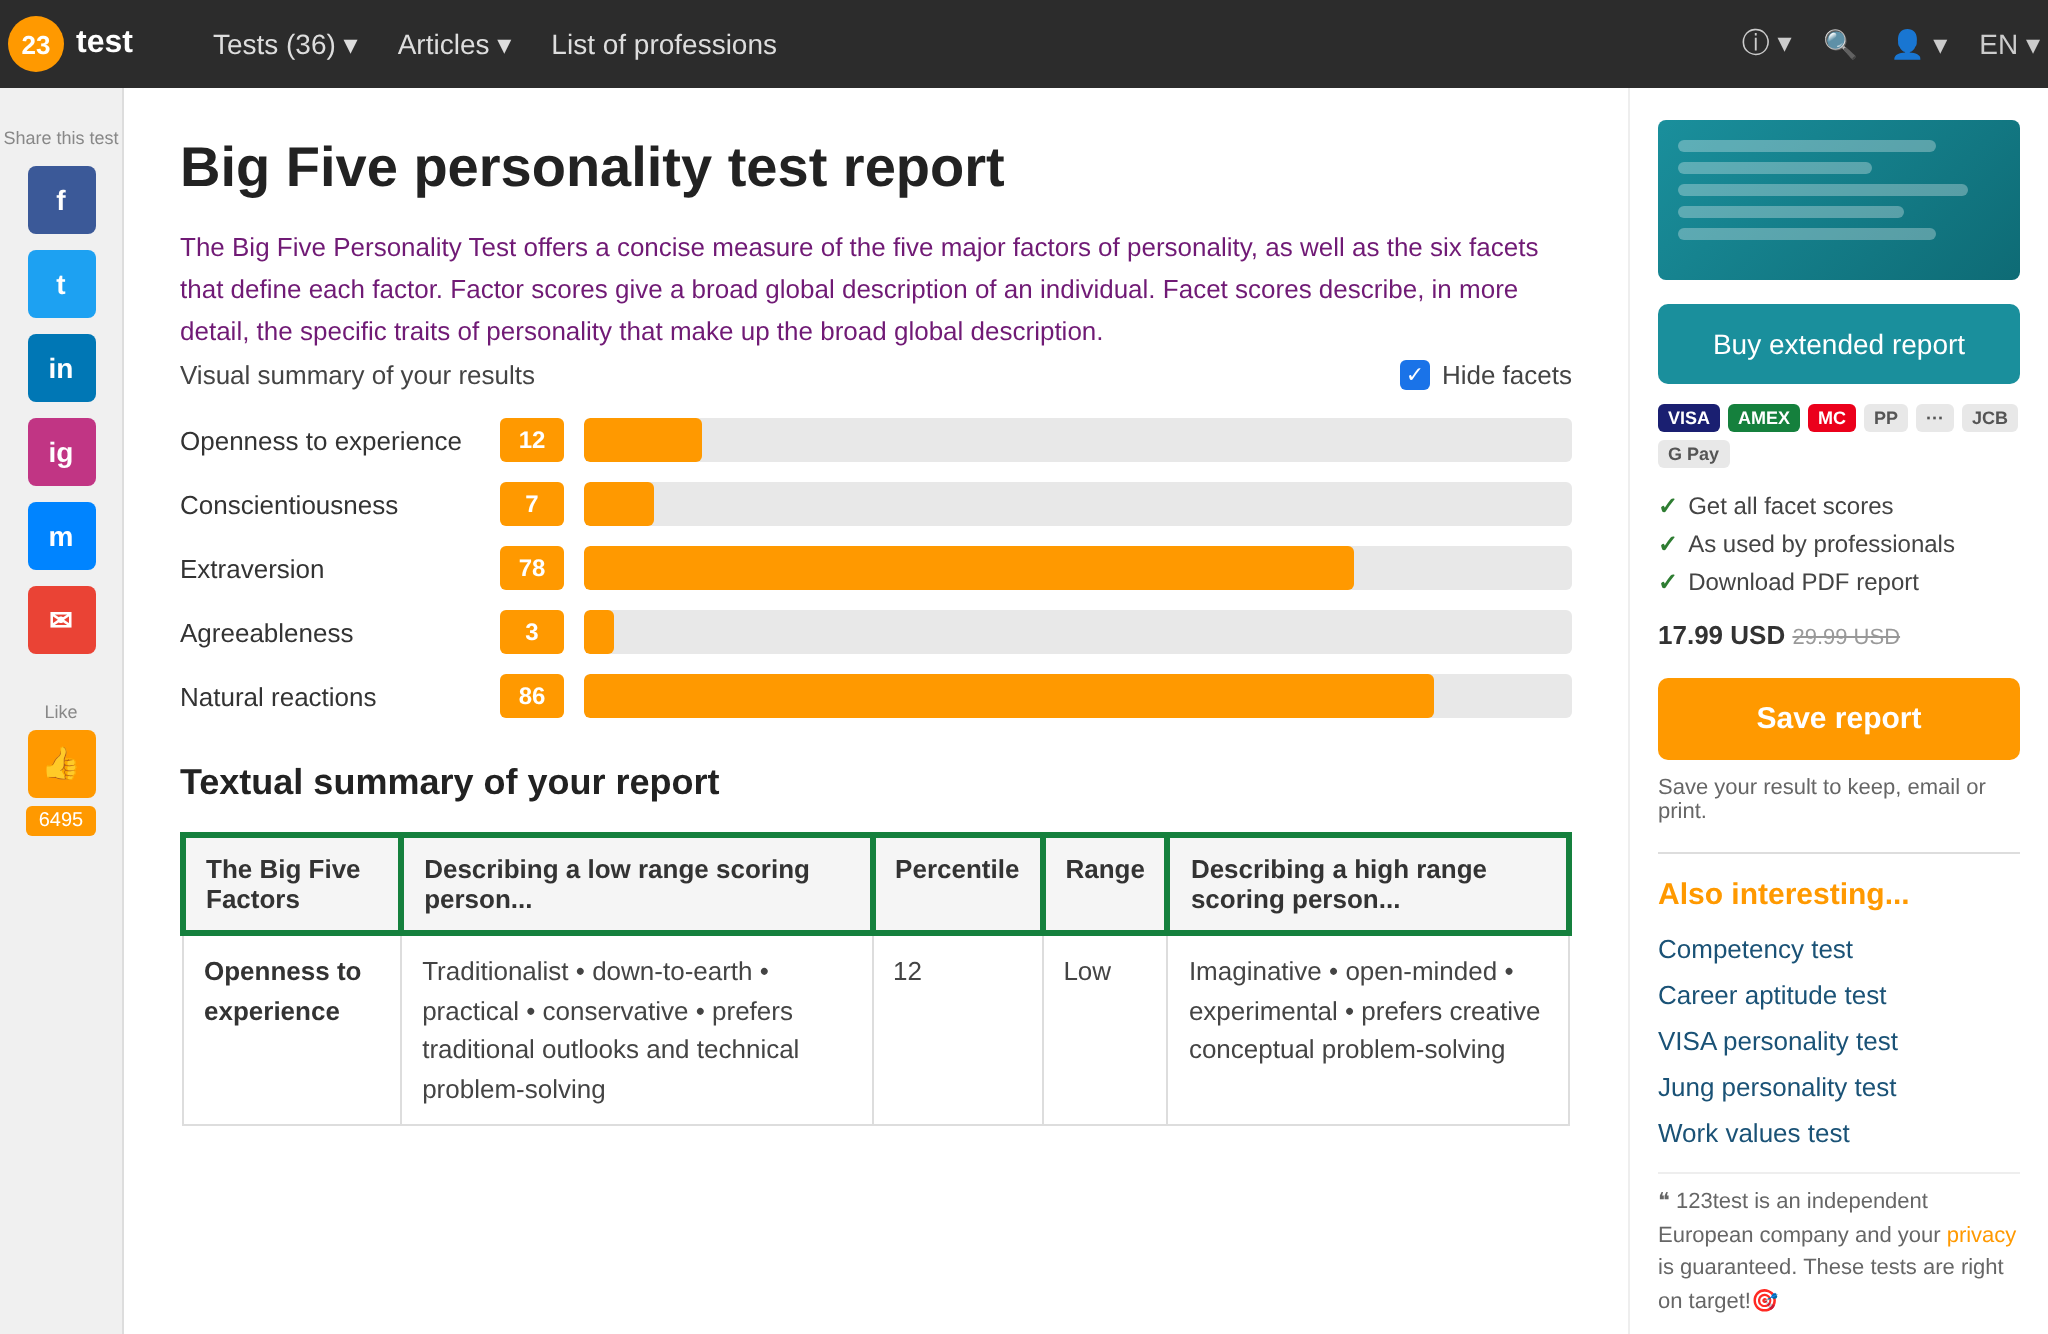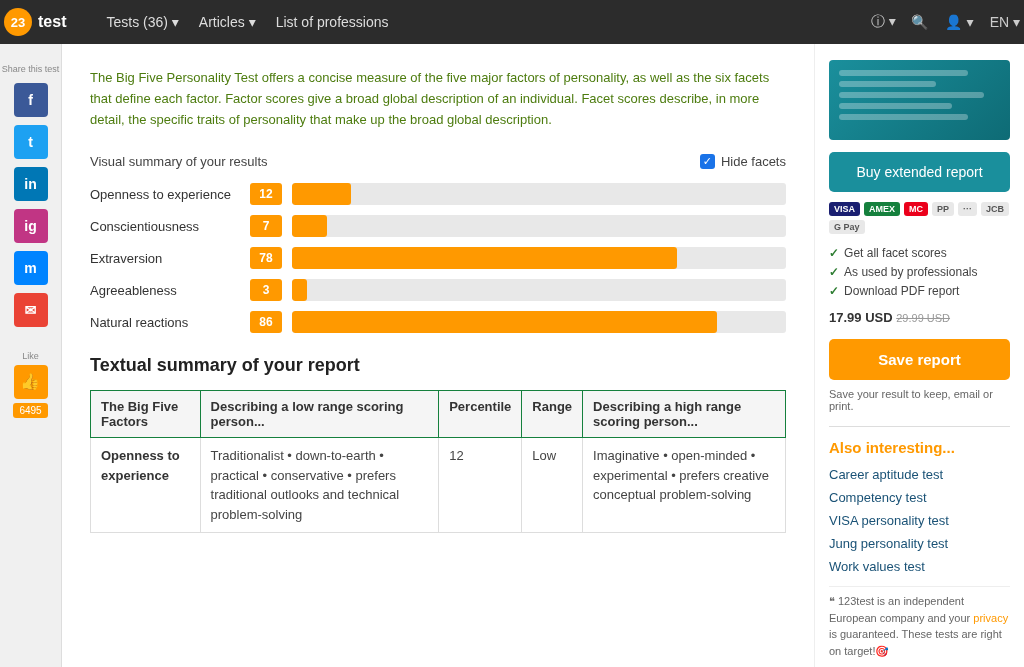--- a/index.html
+++ b/index.html
@@ -138,23 +138,23 @@
 
     h1 {
       font-size: 28px;
       font-weight: bold;
       color: #222;
       margin-bottom: 14px;
     }
 
     .intro-text {
       font-size: 13px;
-      color: #4d7c0f;
+      color: #701a75;
       line-height: 1.6;
-      margin-bottom: 24px;
+      margin-bottom: 4px;
     }
 
     .visual-summary-header {
       display: flex;
       align-items: center;
       justify-content: space-between;
       margin-bottom: 14px;
     }
     .visual-summary-label {
       font-size: 13px;
@@ -226,21 +226,21 @@
       margin: 22px 0 14px 0;
     }
 
     table {
       width: 100%;
       border-collapse: collapse;
       font-size: 13px;
     }
     table th {
       background: #f5f5f5;
-      border: 1px solid #15803d;
+      border: 3px solid #15803d;
       padding: 8px 10px;
       text-align: left;
       font-weight: bold;
       color: #333;
       vertical-align: top;
     }
     table td {
       border: 1px solid #ddd;
       padding: 8px 10px;
       vertical-align: top;
@@ -432,20 +432,21 @@
     <div class="social-btn msg">m</div>
     <div class="social-btn em">✉</div>
     <div class="like-section">
       <div class="like-label">Like</div>
       <div class="like-btn">👍</div>
       <div class="like-count">6495</div>
     </div>
   </div>
 
   <div class="main-content">
+    <h1>Big Five personality test report</h1>
     <p class="intro-text">The Big Five Personality Test offers a concise measure of the five major factors of personality, as well as the six facets that define each factor. Factor scores give a broad global description of an individual. Facet scores describe, in more detail, the specific traits of personality that make up the broad global description.</p>
 
     <div class="visual-summary-header">
       <span class="visual-summary-label">Visual summary of your results</span>
       <div class="hide-facets">
         <div class="checkbox-blue">✓</div>
         <span>Hide facets</span>
       </div>
     </div>
 
@@ -554,22 +555,22 @@
       <span class="price-old">29.99 USD</span>
     </div>
 
     <button class="save-btn">Save report</button>
     <p class="save-description">Save your result to keep, email or print.</p>
 
     <hr class="divider">
 
     <div class="also-interesting-title">Also interesting...</div>
     <ul class="interesting-links">
+      <li><a>Competency test</a></li>
       <li><a>Career aptitude test</a></li>
-      <li><a>Competency test</a></li>
       <li><a>VISA personality test</a></li>
       <li><a>Jung personality test</a></li>
       <li><a>Work values test</a></li>
     </ul>
 
     <div class="footer-note">
       <span>❝</span>
       123test is an independent European company and your <a style="color:#f90;">privacy</a> is guaranteed. These tests are right on target!<span>🎯</span>
     </div>
   </div>

